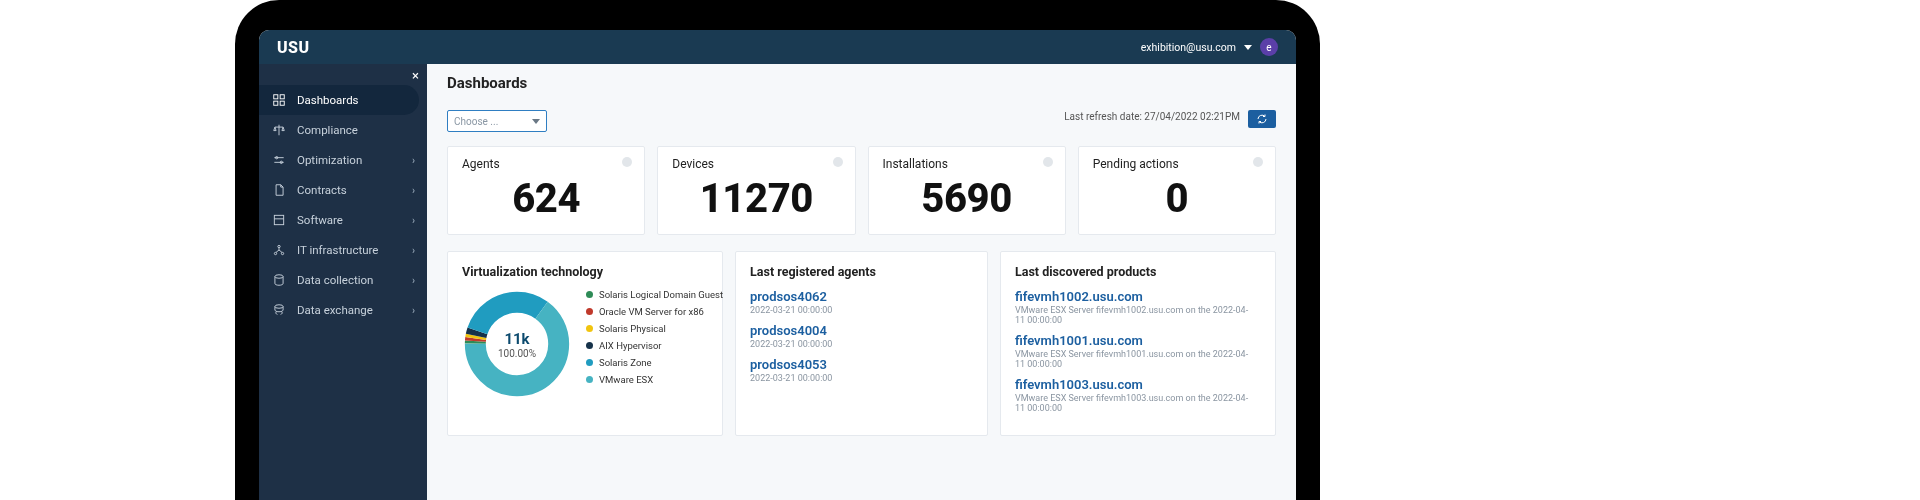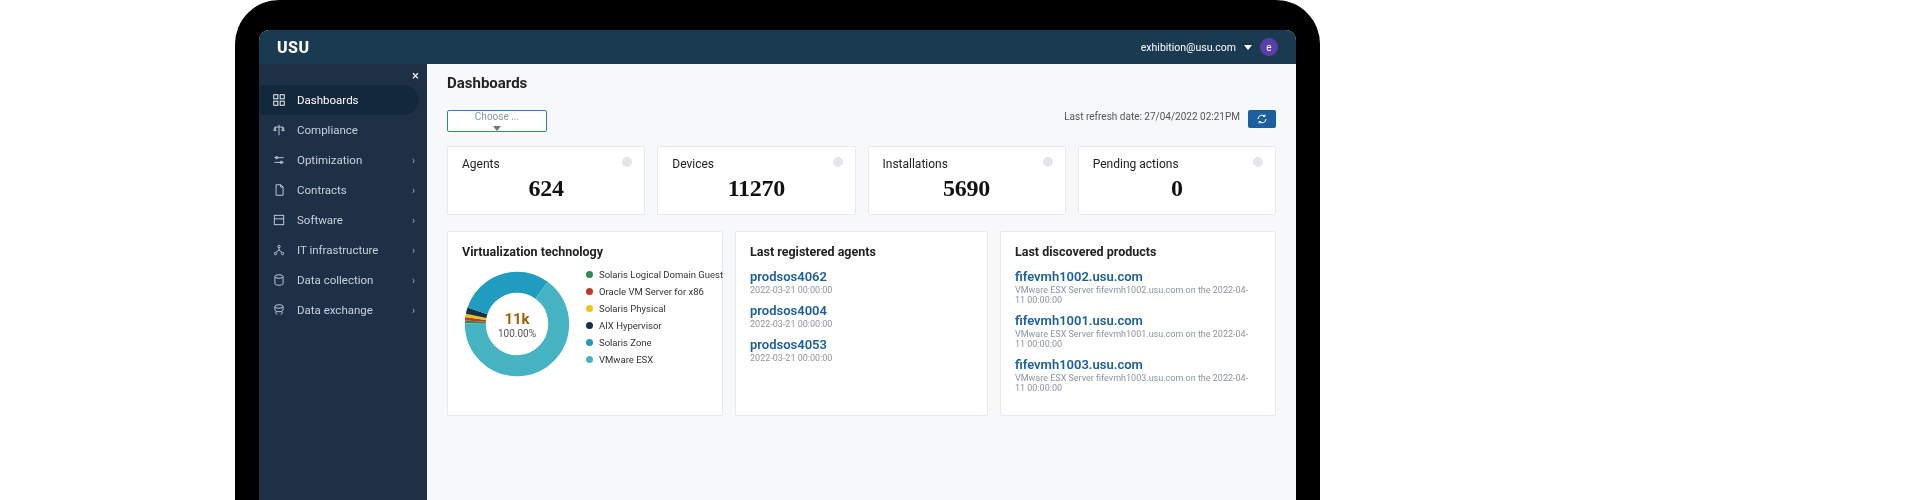--- a/index.html
+++ b/index.html
@@ -90,21 +90,21 @@
     min-width: 0;
   }
   .page-title { font-size: 15px; font-weight: 700; color: #222; margin-bottom: 18px; }
 
   .toolbar { display: flex; align-items: flex-start; justify-content: space-between; margin-bottom: 14px; }
   .select-box {
     width: 100px; height: 22px;
     border: 1px solid #2f7ec2; border-radius: 2px;
     background: #fff;
     display: flex; align-items: center; justify-content: space-between;
-    padding: 0 6px; font-size: 10px; color: #8a97a4; flex-direction: column;
+    padding: 0 6px; font-size: 10px; color: #8a97a4;
   }
   .select-box .sel-caret { width:0;height:0;border-left:4px solid transparent;border-right:4px solid transparent;border-top:5px solid #6a7885; }
 
   .refresh-area { display: flex; align-items: flex-start; gap: 8px; }
   .refresh-text { font-size: 10px; color: #555; text-align: left; line-height: 1.3; }
   .refresh-btn {
     width: 28px; height: 18px; background: #1c5fa0; border-radius: 2px;
     display:flex; align-items:center; justify-content:center;
   }
   .refresh-btn svg { width: 12px; height: 12px; stroke:#fff; fill:none; stroke-width:2; }
@@ -119,21 +119,21 @@
     padding: 10px 14px 12px 14px;
     position: relative;
   }
   .metric-card .metric-label { font-size: 12px; font-weight: 400; color: #222; }
   .metric-card .metric-info {
     position: absolute; top: 10px; right: 12px;
     width: 10px; height: 10px; border-radius:50%;
     background: #e2e6ea;
   }
   .metric-card .metric-value {
-    font-size: 24px; font-weight: 800; color: #111; text-align: center; margin-top: 4px; letter-spacing: -0.01em; font-family: Liberation Serif, serif;
+    font-size: 40px; font-weight: 800; color: #111; text-align: center; margin-top: 4px; letter-spacing: -0.01em;
   }
 
   
   .panels { display: flex; gap: 12px; }
   .panel {
     background: #fff;
     border: 1px solid #e5e9ee;
     border-radius: 2px;
     padding: 12px 17px 14px 14px;
     flex: 1;
@@ -143,21 +143,21 @@
 
   
   .donut-wrap { display: flex; gap: 14px; align-items: flex-start; }
   .donut {
     width: 110px; height: 110px; position: relative; flex-shrink:0;
   }
   .donut svg { width: 100%; height: 100%; transform: rotate(-90deg); }
   .donut .donut-center {
     position: absolute; inset: 0; display:flex; flex-direction:column; align-items:center; justify-content:center;
   }
-  .donut .donut-center .big { font-size: 15px; font-weight: 700; color: #a16207; }
+  .donut .donut-center .big { font-size: 15px; font-weight: 700; color: #0c4a6e; }
   .donut .donut-center .sub { font-size: 10px; color: #555; }
   .legend { list-style: none; font-size: 9.5px; color: #333; }
   .legend li { display:flex; align-items:center; gap:6px; margin-bottom: 6px; white-space: nowrap; }
   .legend li .dot { width:7px; height:7px; border-radius:50%; }
 
   
   .mini-item { margin-bottom: 8px; }
   .mini-item .mini-title { font-size: 13px; color: #1c5fa0; font-weight: 600; cursor:pointer; }
   .mini-item .mini-sub  { font-size: 9px;  color: #8a95a1; margin-top: 1px; }
 </style>

